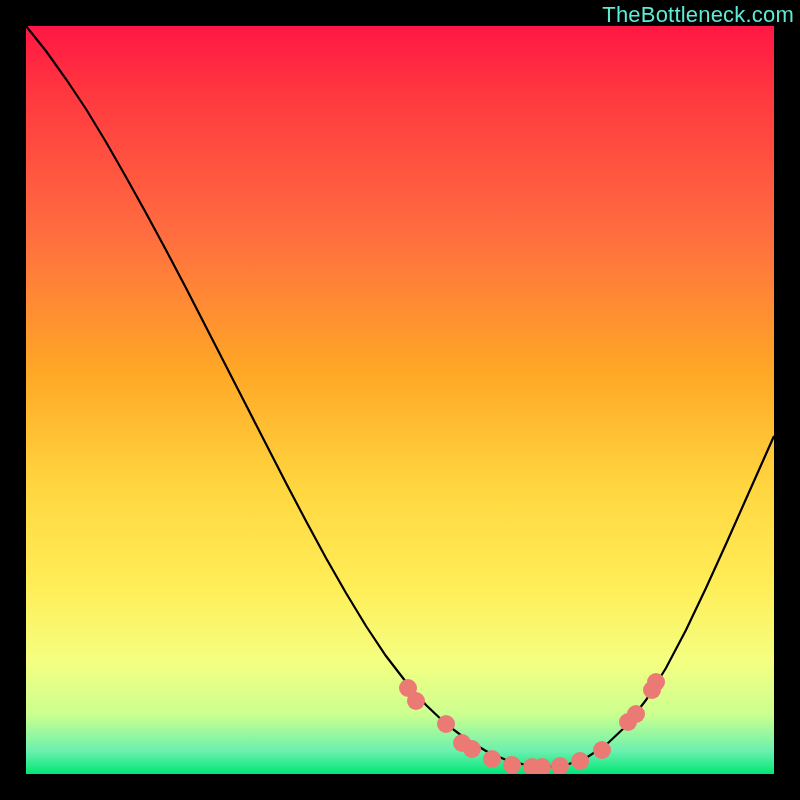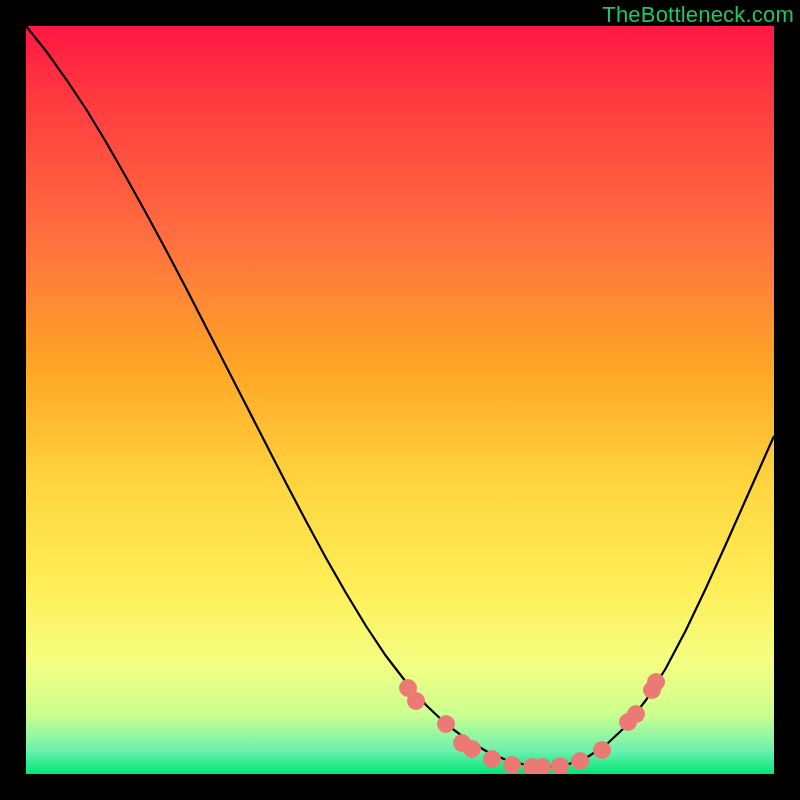--- a/index.html
+++ b/index.html
@@ -28,21 +28,21 @@
       #69f0ae 97%,
       #00e676 100%);
   }
   .watermark {
     position: absolute;
     right: 6px;
     top: 2px;
     font-family: Arial, Helvetica, sans-serif;
     font-size: 22px;
     font-weight: 400;
-    color: #22c55e;
+    color: #5eead4;
     letter-spacing: 0.2px;
   }
   svg.plot {
     position: absolute;
     left: 26px;
     top: 26px;
     width: 748px;
     height: 748px;
   }
 </style>

